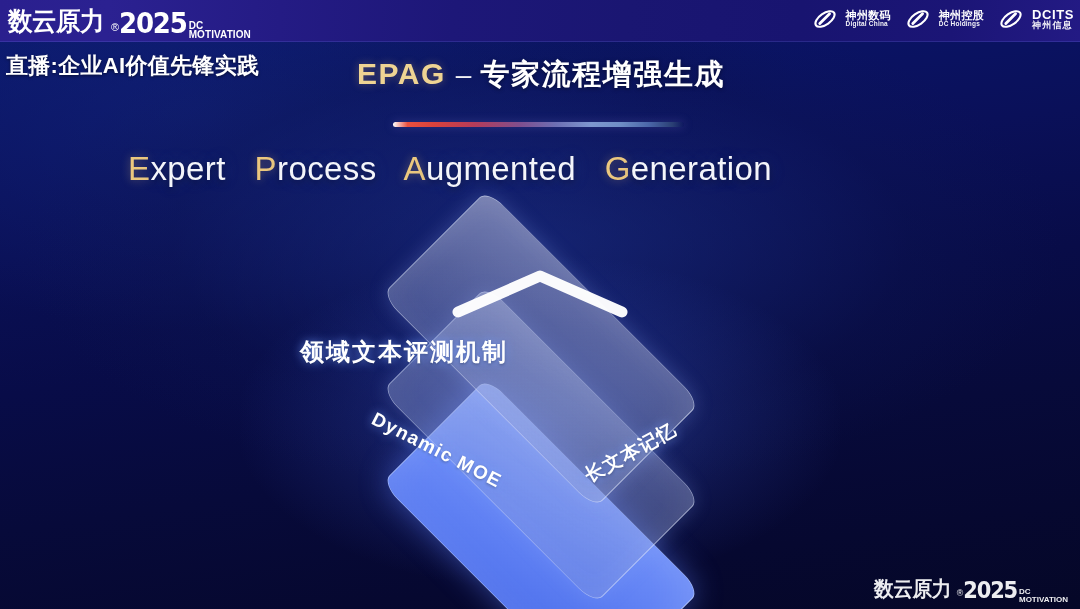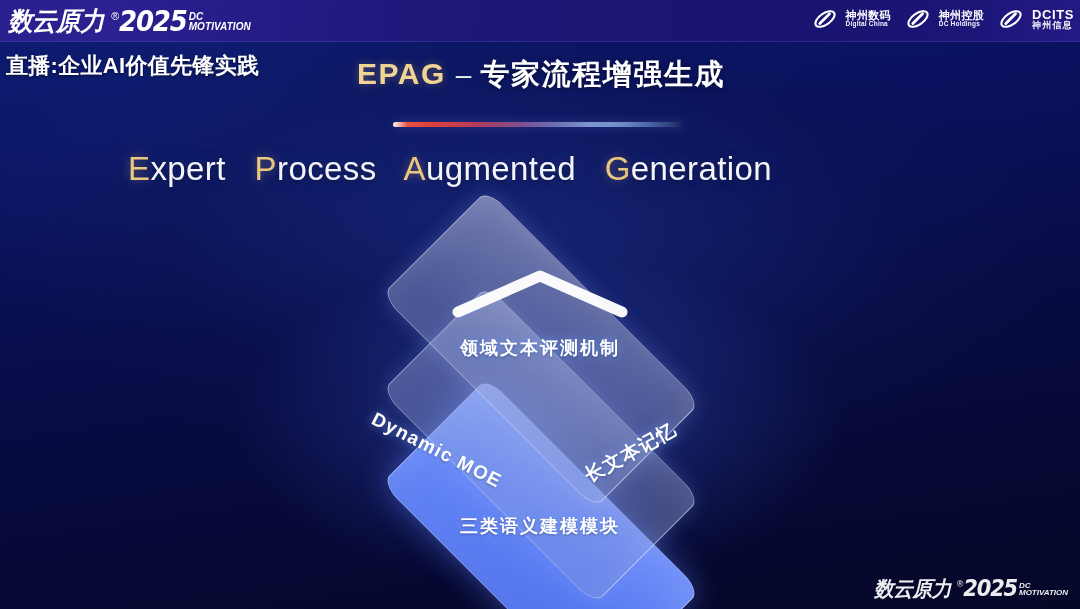--- a/index.html
+++ b/index.html
@@ -27,24 +27,23 @@
     overflow: hidden;
   }
   #topbar:after {
     content: "";
     position: absolute; left: 0; right: 0; bottom: 0; height: 1px;
     background: rgba(120,140,255,0.18);
   }
   
   .brand {
     display: flex;
-    align-items: center;
-    white-space: nowrap;
-    color: #ffffff;
-    font-style: italic;
+    align-items: flex-end;
+    white-space: nowrap;
+    color: #ffffff;
   }
   .brand .cn {
     font-weight: bold;
     letter-spacing: -0.5px;
     font-family: "Liberation Sans", "DejaVu Sans", sans-serif;
     transform: scaleX(0.94);
     transform-origin: left bottom;
   }
   .brand .reg {
     font-size: 0.42em;
@@ -231,24 +230,23 @@
   }
   #plate-bottom {
     top: 170px;
     background: linear-gradient(150deg, #7f9dfb 0%, #6f8ff8 32%, #5f80f3 58%, #5375ee 78%, #4a6ce9 100%);
     border: 1.4px solid rgba(190,208,255,0.70);
     box-shadow: 0 0 40px rgba(92,126,248,0.48), inset 0 0 50px rgba(255,255,255,0.10);
   }
   .plate-label {
     position: absolute;
     left: 0; width: 480px;
-    text-align: center;
-    color: #ffffff;
-    font-weight: bold;
-    font-size: 18px;
+    color: #ffffff;
+    font-weight: bold;
+    font-size: 24px;
     letter-spacing: 2px;
     text-shadow: 0 0 10px rgba(110,150,255,0.85), 0 1px 3px rgba(0,0,0,0.40);
     pointer-events: none;
   }
   #label-top { top: 114px; }
   #label-bottom { top: 292px; }
 
   .side-label {
     position: absolute;
     color: #ffffff;
@@ -356,21 +354,20 @@
 
     <span id="chevron">
       <svg viewBox="0 0 184 58" width="184" height="58" aria-hidden="true">
         <path d="M10 48 L92 12 L174 48" fill="none" stroke="#ffffff" stroke-width="11" stroke-linecap="round" stroke-linejoin="round" opacity="0.97"></path>
       </svg>
     </span>
 
     <div class="plate-label" id="label-top">领域文本评测机制</div>
     <div class="side-label" id="label-left">Dynamic MOE</div>
     <div class="side-label" id="label-right">长文本记忆</div>
-    <div class="plate-label" id="label-bottom">三类语义建模模块</div>
   </div>
 
   <div id="brand-watermark" class="brand">
     <span class="cn">数云原力</span>
       <span class="reg">®</span>
       <span class="yr">2025</span>
       <span class="dcblk">
         <span class="l1">DC</span>
         <span class="l2">MOTIVATION</span>
       </span>

